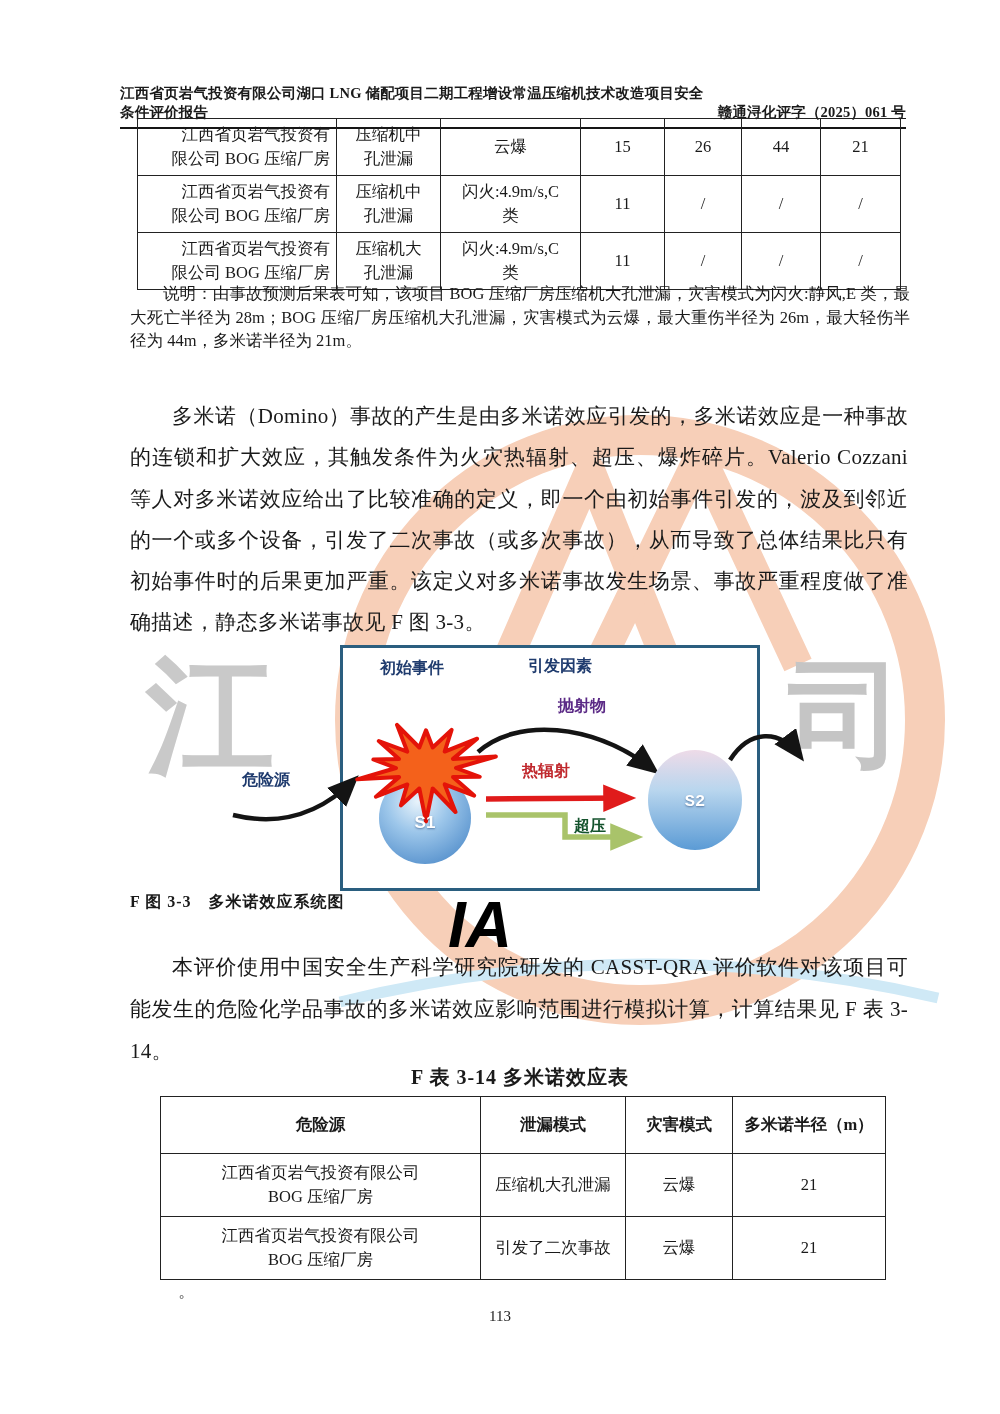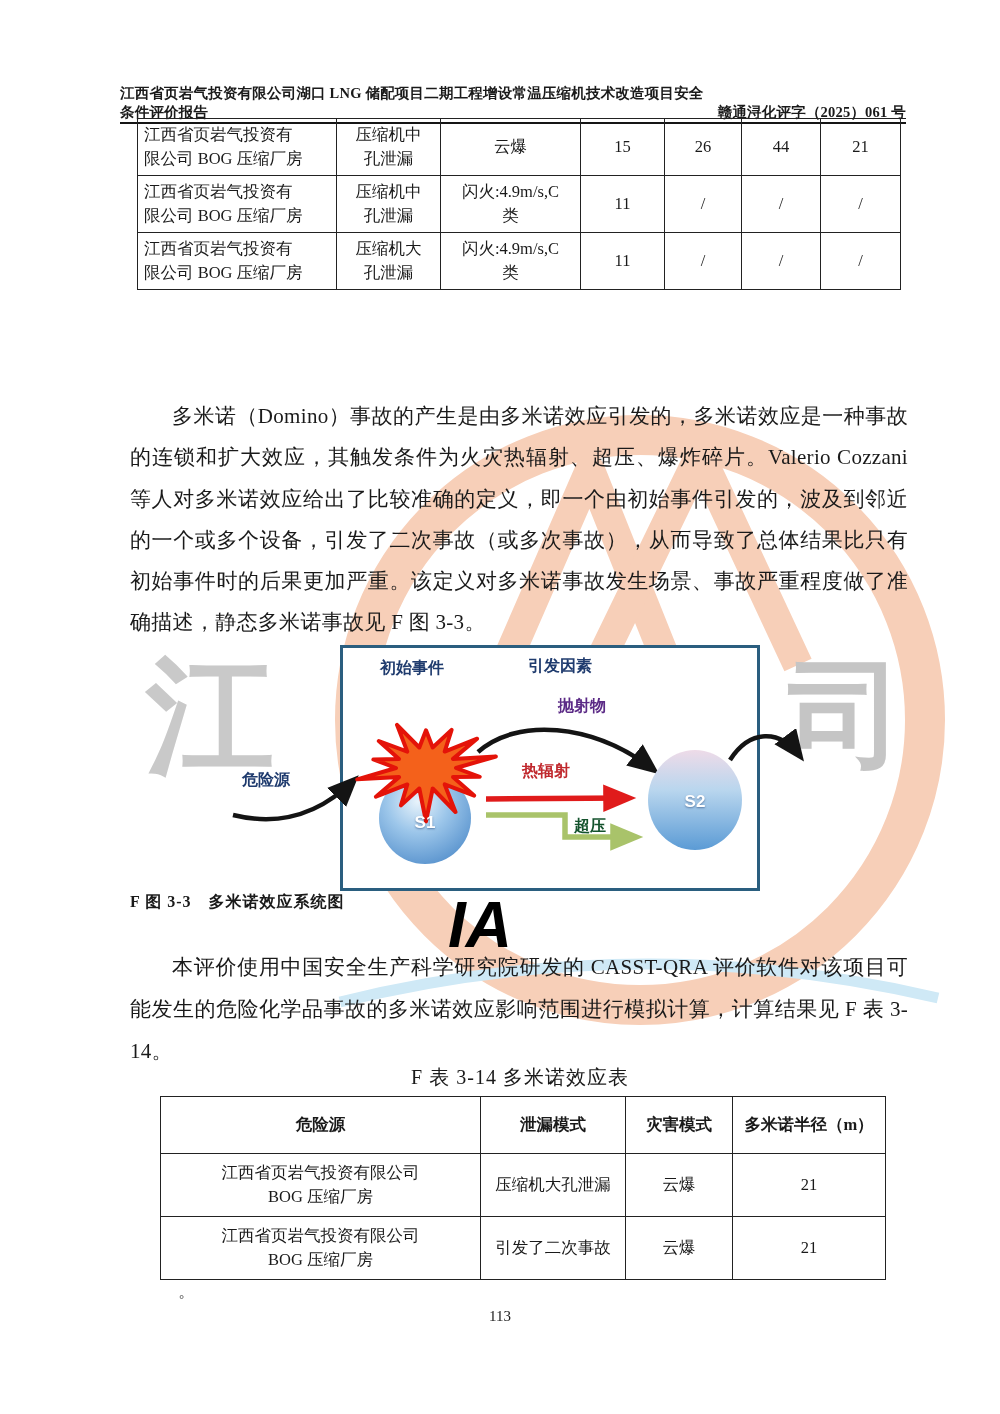--- a/index.html
+++ b/index.html
@@ -10,31 +10,31 @@
   .wm-char{position:absolute;color:#c9c9c9;font-family:"Liberation Sans","DejaVu Sans",sans-serif;
            font-weight:bold;line-height:1;}
   .wm-left{left:146px;top:652px;font-size:128px;}
   .wm-right{left:788px;top:656px;font-size:116px;color:#c5c5c5;}
   .wm-logo-letters{position:absolute;left:448px;top:888px;font-size:64px;font-weight:bold;
            color:#000000;font-family:"Liberation Sans","DejaVu Sans",sans-serif;font-style:italic;}
   
   .layer{position:absolute;inset:0;z-index:1;}
   
   .hdr{position:absolute;left:120px;top:84px;width:786px;display:flex;justify-content:space-between;
-       align-items:flex-end;border-bottom:2.5px solid #151515;
+       align-items:flex-end;border-bottom:2.5px solid #151515;padding-bottom:5px;
        font-size:14.5px;font-weight:bold;letter-spacing:.2px;}
   .hdr .right{white-space:nowrap;margin-left:0;text-decoration:underline;}
   
   table{border-collapse:collapse;table-layout:fixed;}
   td,th{border:1.3px solid #222;font-size:16.5px;line-height:24px;padding:2px 6px;
         text-align:center;vertical-align:middle;overflow:hidden;}
   .pre{white-space:pre-line;}
   .t-top{position:absolute;left:137px;top:118px;width:763px;}
   .t-top td{height:52px;}
-  .t-top .c1{text-align:left;}
+  .t-top .c1{text-align:right;}
   .t-bot{position:absolute;left:160px;top:1096px;width:725px;}
   .t-bot th{height:52px;font-weight:bold;}
   .t-bot td{height:58px;}
   
   .note{position:absolute;left:130px;top:282px;width:780px;font-size:16.5px;line-height:23.5px;
         text-indent:2em;text-align:justify;}
   .sec-heading{position:absolute;left:130px;top:366px;width:780px;font-size:20.5px;text-indent:2.4em;}
   .body-para{position:absolute;left:130px;top:396px;width:778px;font-size:21px;line-height:41.3px;
         text-indent:2em;text-align:justify;letter-spacing:.3px;}
   .para3{position:absolute;left:130px;top:946px;width:778px;font-size:21px;line-height:42px;
@@ -49,21 +49,21 @@
   .lab-blue{color:#1f3b6e;}
   .lab-purple{color:#5b2a86;}
   .lab-red{color:#c0282d;}
   .lab-green{color:#14532d;}
   .sphere-label{position:absolute;color:#ffffff;font-weight:bold;font-size:17px;
           font-family:"Liberation Sans","DejaVu Sans",sans-serif;width:40px;text-align:center;
           text-shadow:0 1px 2px rgba(30,60,110,.55);}
   .fig-caption{position:absolute;left:130px;top:892px;width:780px;text-align:left;
           font-size:16px;font-weight:bold;letter-spacing:1px;}
   .tbl-title{position:absolute;left:130px;top:1064px;width:780px;text-align:center;
-          font-size:20px;font-weight:normal;letter-spacing:1px;}
+          font-size:20px;font-weight:bold;letter-spacing:1px;}
   .stray{position:absolute;left:178px;top:1280px;font-size:17px;}
   .pageno{position:absolute;left:0;top:1308px;width:1000px;text-align:center;font-size:15px;}
 </style>
 </head>
 <body>
 
 <div class="page">
 
   <div class="wm">
     <svg width="1000" height="1414">
@@ -126,20 +126,21 @@
         <td class="pre">闪火:4.9m/s,C
 类</td>
         <td>11</td>
         <td>/</td>
         <td>/</td>
         <td>/</td>
       </tr>
     </tbody>
       </table>
 
+    <div class="note">说明：由事故预测后果表可知，该项目 BOG 压缩厂房压缩机大孔泄漏，灾害模式为闪火:静风,E 类，最大死亡半径为 28m；BOG 压缩厂房压缩机大孔泄漏，灾害模式为云爆，最大重伤半径为 26m，最大轻伤半径为 44m，多米诺半径为 21m。</div>
 
     <div class="body-para">多米诺（Domino）事故的产生是由多米诺效应引发的，多米诺效应是一种事故的连锁和扩大效应，其触发条件为火灾热辐射、超压、爆炸碎片。Valerio Cozzani 等人对多米诺效应给出了比较准确的定义，即一个由初始事件引发的，波及到邻近的一个或多个设备，引发了二次事故（或多次事故），从而导致了总体结果比只有初始事件时的后果更加严重。该定义对多米诺事故发生场景、事故严重程度做了准确描述，静态多米诺事故见 F 图 3-3。</div>
 
     <div class="figwrap">
       <div class="figbox"></div>
       <svg class="figsvg" viewBox="0 0 740 262">
         <defs>
           <marker id="mb" markerWidth="8" markerHeight="8" refX="5.5" refY="3" orient="auto">
             <path d="M0,0 L7,3 L0,6 Z" fill="#141414"></path>
             </marker>
@@ -177,21 +178,21 @@
 
         <path d="M600,130 C620,99 650,99 670,126" fill="none" stroke="#141414" stroke-width="4.5" marker-end="url(#mb)"></path>
       </svg>
       <div class="flabel lab-blue" style="left:112px;top:140px;">危险源</div>
       <div class="flabel lab-blue" style="left:250px;top:28px;">初始事件</div>
       <div class="flabel lab-blue" style="left:398px;top:26px;">引发因素</div>
       <div class="flabel lab-purple" style="left:428px;top:66px;">抛射物</div>
       <div class="flabel lab-red" style="left:392px;top:131px;">热辐射</div>
       <div class="flabel lab-green" style="left:444px;top:186px;">超压</div>
       <div class="sphere-label" style="left:275px;top:183px;">S1</div>
-      <div class="sphere-label" style="left:545px;top:162px;">S2</div>
+      <div class="sphere-label" style="left:545px;top:162px;font-family:Liberation Mono, monospace;">S2</div>
     </div>
     <div class="fig-caption">F 图 3-3　多米诺效应系统图</div>
 
     <div class="para3">本评价使用中国安全生产科学研究院研发的 CASST-QRA 评价软件对该项目可能发生的危险化学品事故的多米诺效应影响范围进行模拟计算，计算结果见 F 表 3-14。</div>
 
     <div class="tbl-title">F 表 3-14 多米诺效应表</div>
     <table class="t-bot">
       <colgroup>
           <col style="width:320px">
           <col style="width:145px">

